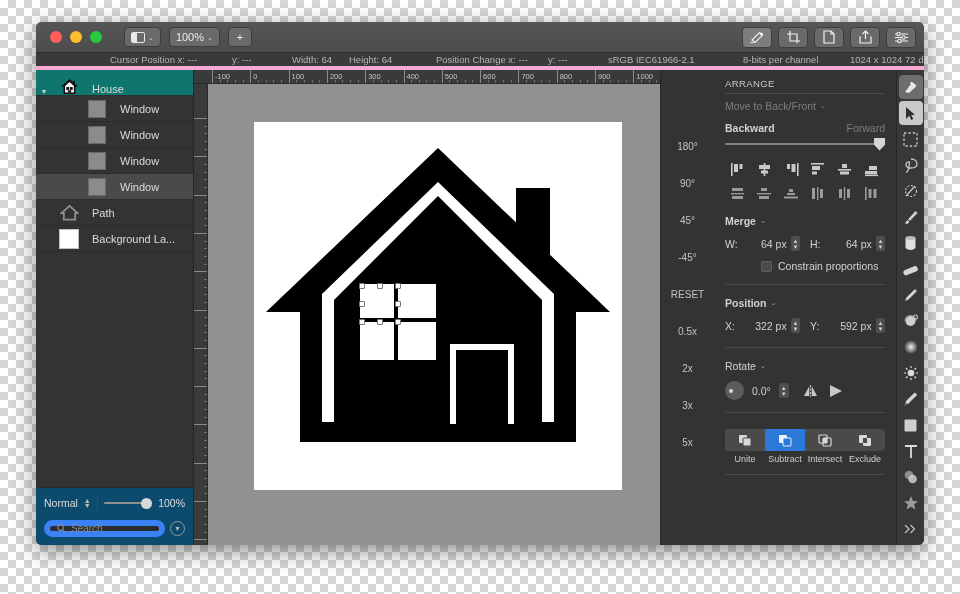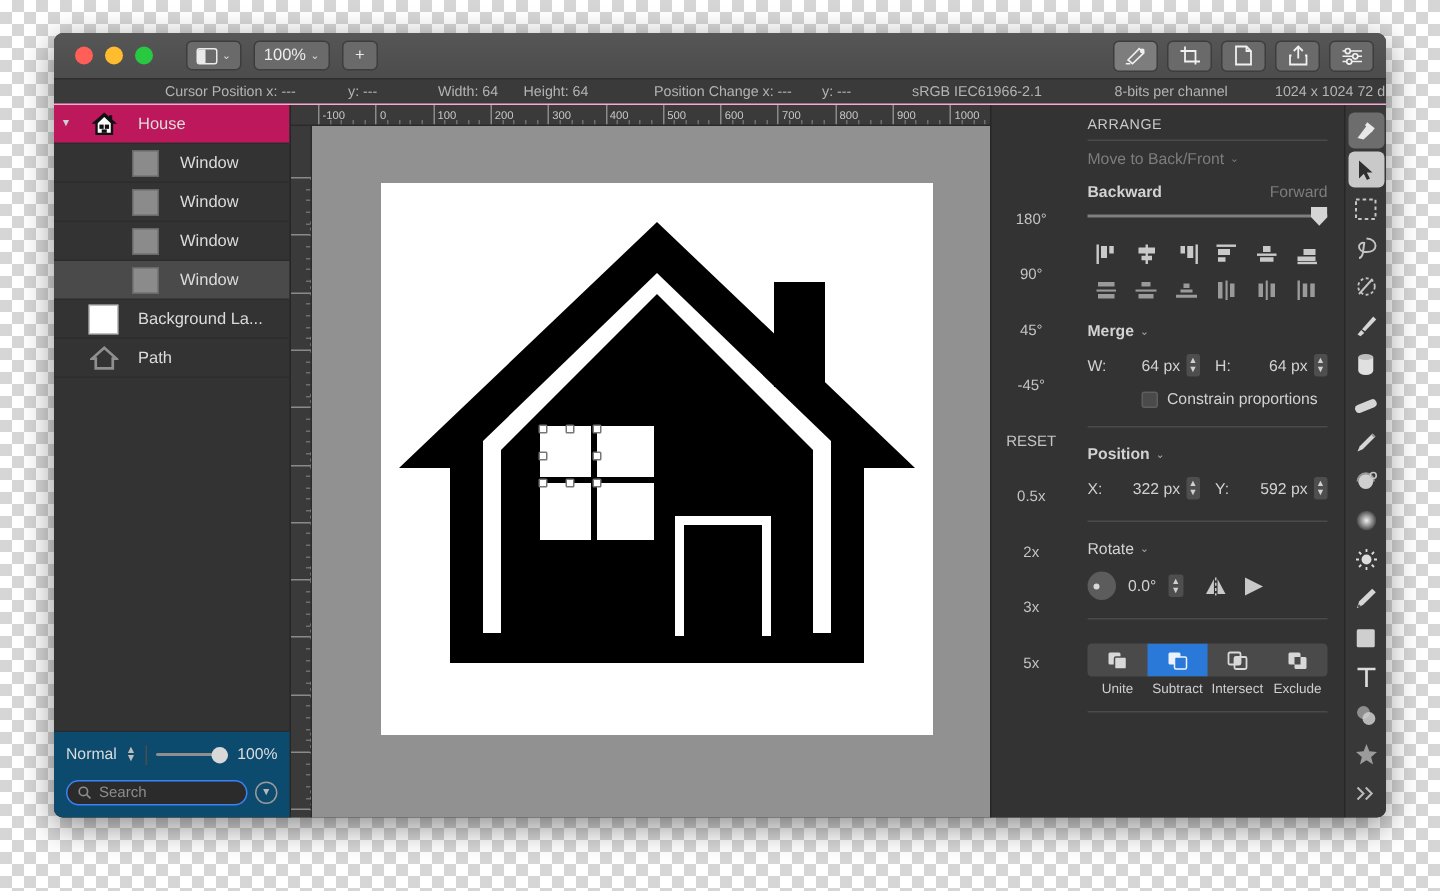--- a/index.html
+++ b/index.html
@@ -88,21 +88,21 @@
     width: 30px; height: 21px;
     background: #6a6a6a; border: 1px solid #3d3d3d; border-radius: 4px;
     display: flex; align-items: center; justify-content: center;
   }
   .tb-ibtn.active { background: #7d7d7d; }
   .tb-ibtn svg { display: block; }
   
   .statusbar {
     height: 17px; flex: 0 0 17px;
     background: #3a3a3a;
-    border-bottom: 1px solid #f9a8d4;
+    border-bottom: 4px solid #f9a8d4;
     display: flex; align-items: center;
     font-size: 9.5px; color: #b4b4b4;
     position: relative;
     padding-left: 34px;
   }
   .st { position: absolute; white-space: nowrap; }
   
   .body { flex: 1; display: flex; min-height: 0; }
   
   .layers {
@@ -111,21 +111,21 @@
     display: flex; flex-direction: column;
     border-right: 1px solid #262626;
   }
   .layer-list { flex: 1; overflow: hidden; }
   .layer-row {
     height: 26px; display: flex; align-items: center;
     font-size: 11px; color: #dcdcdc;
     border-bottom: 1px solid #2c2c2c;
     padding-right: 6px;
   }
-  .layer-row.group { background: #be185d; }
+  .layer-row.group { background: #0f766e; align-items: flex-end; }
   .layer-row.sel   { background: #4a4a4a; }
   .disc {
     width: 16px; text-align: center; font-size: 7px; color: #cfcfcf;
     flex: 0 0 16px;
   }
   .thumb-wrap { width: 34px; flex: 0 0 34px; display: flex; justify-content: center; }
   .thumb-wrap.indent { margin-left: 28px; }
   .thumb {
     width: 18px; height: 18px; background: #8b8b8b;
     border: 1px solid rgba(0,0,0,.25);
@@ -144,21 +144,21 @@
   .slider { flex: 1; position: relative; height: 12px; display: flex; align-items: center; }
   .slider .track { height: 2px; background: #8f8f8f; width: 100%; border-radius: 1px; }
   .slider .knob {
     position: absolute; right: 0; width: 11px; height: 11px;
     border-radius: 50%; background: #d8d8d8;
   }
   .opacity-val { font-size: 10.5px; color: #dcdcdc; }
   .searchrow { display: flex; align-items: center; gap: 5px; margin-top: 8px; }
   .searchbox {
     flex: 1; height: 17px; background: #2b2b2b;
-    border: 1px solid #3b82f6; border-radius: 9px;
+    border: 6px solid #3b82f6; border-radius: 9px;
     display: flex; align-items: center; gap: 5px; padding: 0 7px;
     font-size: 10px; color: #8d8d8d;
   }
   .circ-btn {
     width: 15px; height: 15px; border-radius: 50%;
     border: 1.2px solid #9a9a9a; display: flex;
     align-items: center; justify-content: center; color: #b9b9b9; font-size: 7px;
   }
   
   .canvas-area { flex: 1; display: flex; flex-direction: column; min-width: 0; background: #919191; position: relative; }
@@ -403,32 +403,32 @@
           <div class="layer-row sel">
             <span class="disc"></span>
             <span class="thumb-wrap indent">
               <span class="thumb"></span>
             </span>
             <span class="lname">Window</span>
           </div>
           <div class="layer-row">
             <span class="disc"></span>
             <span class="thumb-wrap">
-              <span class="thumb white"></span>
-            </span>
-            <span class="lname">Background La...</span>
+              <svg class="house-glyph" viewBox="0 0 20 18">
+                <path d="M10 2 L18.5 9.6 H16 V16.5 H4 V9.6 H1.5 Z" fill="none" stroke="#8f8f8f" stroke-width="1.9"></path>
+              </svg>
+            </span>
+            <span class="lname">Path</span>
           </div>
           <div class="layer-row">
             <span class="disc"></span>
             <span class="thumb-wrap">
-              <svg class="house-glyph" viewBox="0 0 20 18">
-                <path d="M10 2 L18.5 9.6 H16 V16.5 H4 V9.6 H1.5 Z" fill="none" stroke="#8f8f8f" stroke-width="1.9"></path>
-              </svg>
-            </span>
-            <span class="lname">Path</span>
+              <span class="thumb white"></span>
+            </span>
+            <span class="lname">Background La...</span>
           </div>
         </div>
       <div class="layers-footer">
         <div class="blendrow">
           <span class="blend-label">Normal</span>
           <span class="stepper-arrows">
               <span>▲</span>
               <span>▼</span>
             </span>
           <span class="divider-v"></span>

